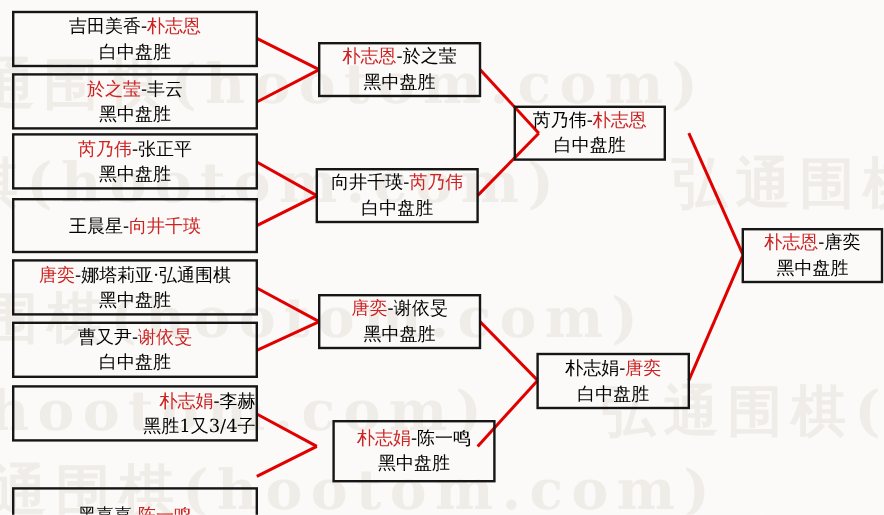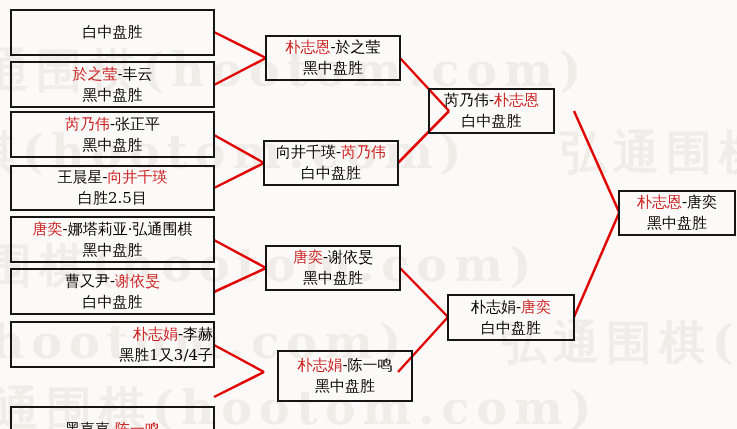--- a/index.html
+++ b/index.html
@@ -73,33 +73,33 @@
       <line x1="400" y1="58" x2="449" y2="111"></line>
       <line x1="398" y1="163" x2="449" y2="111"></line>
       <line x1="400" y1="268" x2="448" y2="317"></line>
       <line x1="398" y1="372" x2="448" y2="317"></line>
       <line x1="574" y1="111" x2="619" y2="212"></line>
       <line x1="574" y1="317" x2="619" y2="213"></line>
     </g>
   </svg>
 
   <div class="box b1">
+    <div class="players"><span style="color: rgb(0, 0, 0);">吉田美香</span><span>-</span><span style="color: rgb(204, 34, 34);">朴志恩</span></div>
     <div class="result">白中盘胜</div>
   </div>
   <div class="box b2">
     <div class="players"><span style="color: rgb(204, 34, 34);">於之莹</span><span>-</span><span style="color: rgb(0, 0, 0);">丰云</span></div>
     <div class="result">黑中盘胜</div>
   </div>
   <div class="box b3">
     <div class="players"><span style="color: rgb(204, 34, 34);">芮乃伟</span><span>-</span><span style="color: rgb(0, 0, 0);">张正平</span></div>
     <div class="result">黑中盘胜</div>
   </div>
   <div class="box b4">
     <div class="players"><span style="color: rgb(0, 0, 0);">王晨星</span><span>-</span><span style="color: rgb(204, 34, 34);">向井千瑛</span></div>
-    <div class="result">白胜2.5目</div>
   </div>
   <div class="box b5">
     <div class="players"><span style="color: rgb(204, 34, 34);">唐奕</span><span>-</span><span style="color: rgb(0, 0, 0);">娜塔莉亚·弘通围棋</span></div>
     <div class="result">黑中盘胜</div>
   </div>
   <div class="box b6">
     <div class="players"><span style="color: rgb(0, 0, 0);">曹又尹</span><span>-</span><span style="color: rgb(204, 34, 34);">谢依旻</span></div>
     <div class="result">白中盘胜</div>
   </div>
   <div class="box b7">

